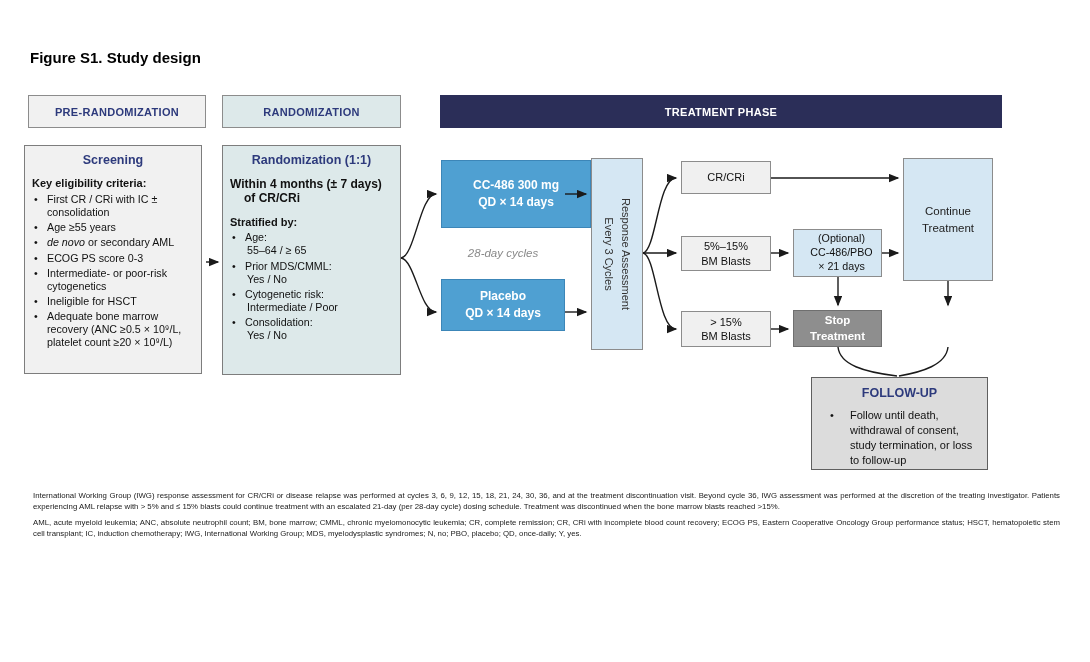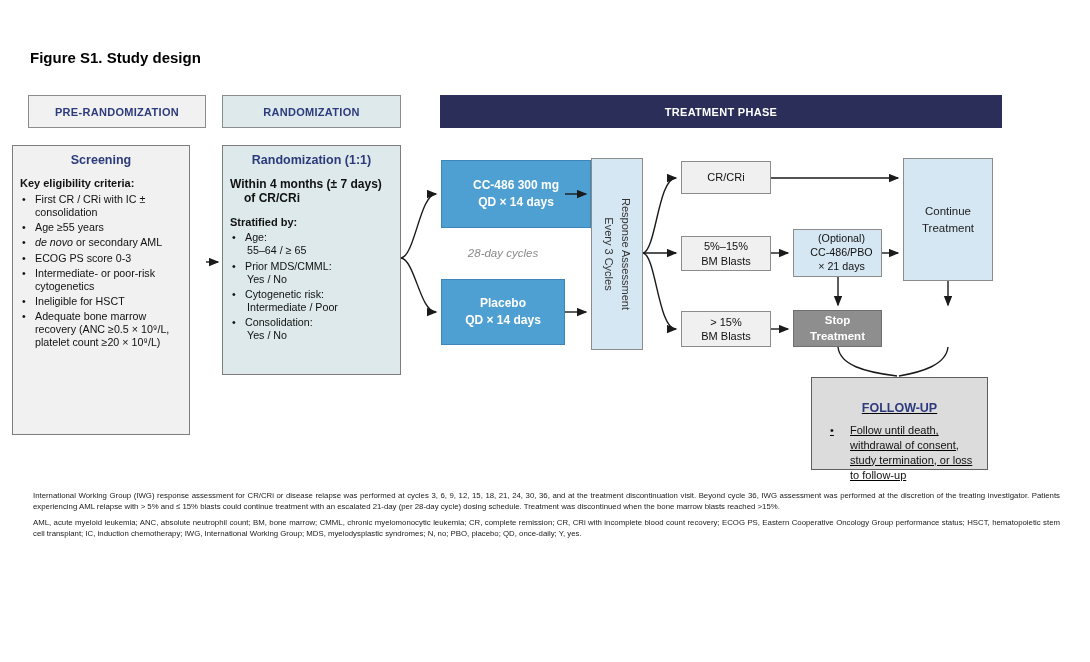--- a/index.html
+++ b/index.html
@@ -35,41 +35,41 @@
   .outcome{background:#f0f0f0;border:1px solid #8c8c8c;display:flex;flex-direction:column;
            align-items:center;justify-content:center;font-size:11px;line-height:1.3;color:#111;
            text-align:center;}
   .optionalbox{display:flex;flex-direction:column;align-items:center;justify-content:center;
                font-size:10.7px;line-height:1.3;color:#111;text-align:center;}
   .continuebox{display:flex;flex-direction:column;align-items:center;justify-content:center;
                font-size:11.5px;line-height:1.45;color:#222;text-align:center;}
   .graybox{background:var(--mid-gray);border:1px solid #6f6f6f;color:#fff;font-weight:bold;
            display:flex;flex-direction:column;align-items:center;justify-content:center;
            font-size:11.5px;line-height:1.35;text-align:center;}
-  .followup{background:var(--followup-gray);border:1.5px solid #5f5f5f;padding:22px 10px;text-decoration:underline;}
+  .followup{background:var(--followup-gray);border:1.5px solid #5f5f5f;padding:7px 10px;}
   .fu-title{text-align:center;color:var(--navy);font-weight:bold;font-size:12.5px;margin:1px 0 8px 0;}
   .fu-bullet{display:flex;font-size:11px;color:#111;line-height:1.35;}
   .fu-bullet .dot{width:20px;padding-left:8px;}
   .footnote p{margin:0;font-size:7.8px;line-height:1.43;text-align:justify;color:#1a1a1a;}
   .footnote p + p{margin-top:5px;}
   svg.flow{position:absolute;left:0;top:0;pointer-events:none;}
   .it{font-style:italic;}
 </style>
 </head>
 <body>
 
 <div id="canvas">
 
   <div class="abs fig-title" style="left:30px;top:49px;">Figure S1. Study design</div>
 
   <div class="abs hdr" style="left:28px;top:95px;width:178px;height:33px;">PRE-RANDOMIZATION</div>
   <div class="abs hdr hdr-rand" style="left:222px;top:95px;width:179px;height:33px;">RANDOMIZATION</div>
   <div class="abs hdr hdr-treat" style="left:440px;top:95px;width:562px;height:33px;">TREATMENT PHASE</div>
 
-  <div class="abs panel" style="left:12px;top:145px;width:178px;height:290px;">
+  <div class="abs panel" style="left:24px;top:145px;width:178px;height:229px;">
     <div class="panel-title">Screening</div>
     <div class="crit-head">Key eligibility criteria:</div>
     <div class="bullet">
       <span class="dot">•</span>
       <span class="btext">First CR / CRi with IC ± consolidation</span>
       </div>
     <div class="bullet">
       <span class="dot">•</span>
       <span class="btext">Age ≥55 years</span>
       </div>
@@ -118,21 +118,21 @@
       <span class="dot">•</span>
       <span class="btext"><span>Consolidation:</span><span class="stratum-val">Yes / No</span></span>
       </div>
   </div>
 
   <div class="abs arm" style="left:441px;top:160px;width:150px;height:68px;">
     <span>CC-486 300 mg</span>
     <span>QD × 14 days</span>
   </div>
   <div class="abs cycles" style="left:441px;top:247px;width:124px;">28-day cycles</div>
-  <div class="abs arm" style="left:441px;top:279px;width:124px;height:66px;">
+  <div class="abs arm" style="left:441px;top:279px;width:124px;height:52px;">
     <span>Placebo</span>
     <span>QD × 14 days</span>
   </div>
 
   <div class="abs palebox" style="left:591px;top:158px;width:52px;height:192px;">
     <div class="vwrap">
       <span>Response Assessment</span>
       <span>Every 3 Cycles</span>
     </div>
   </div>

